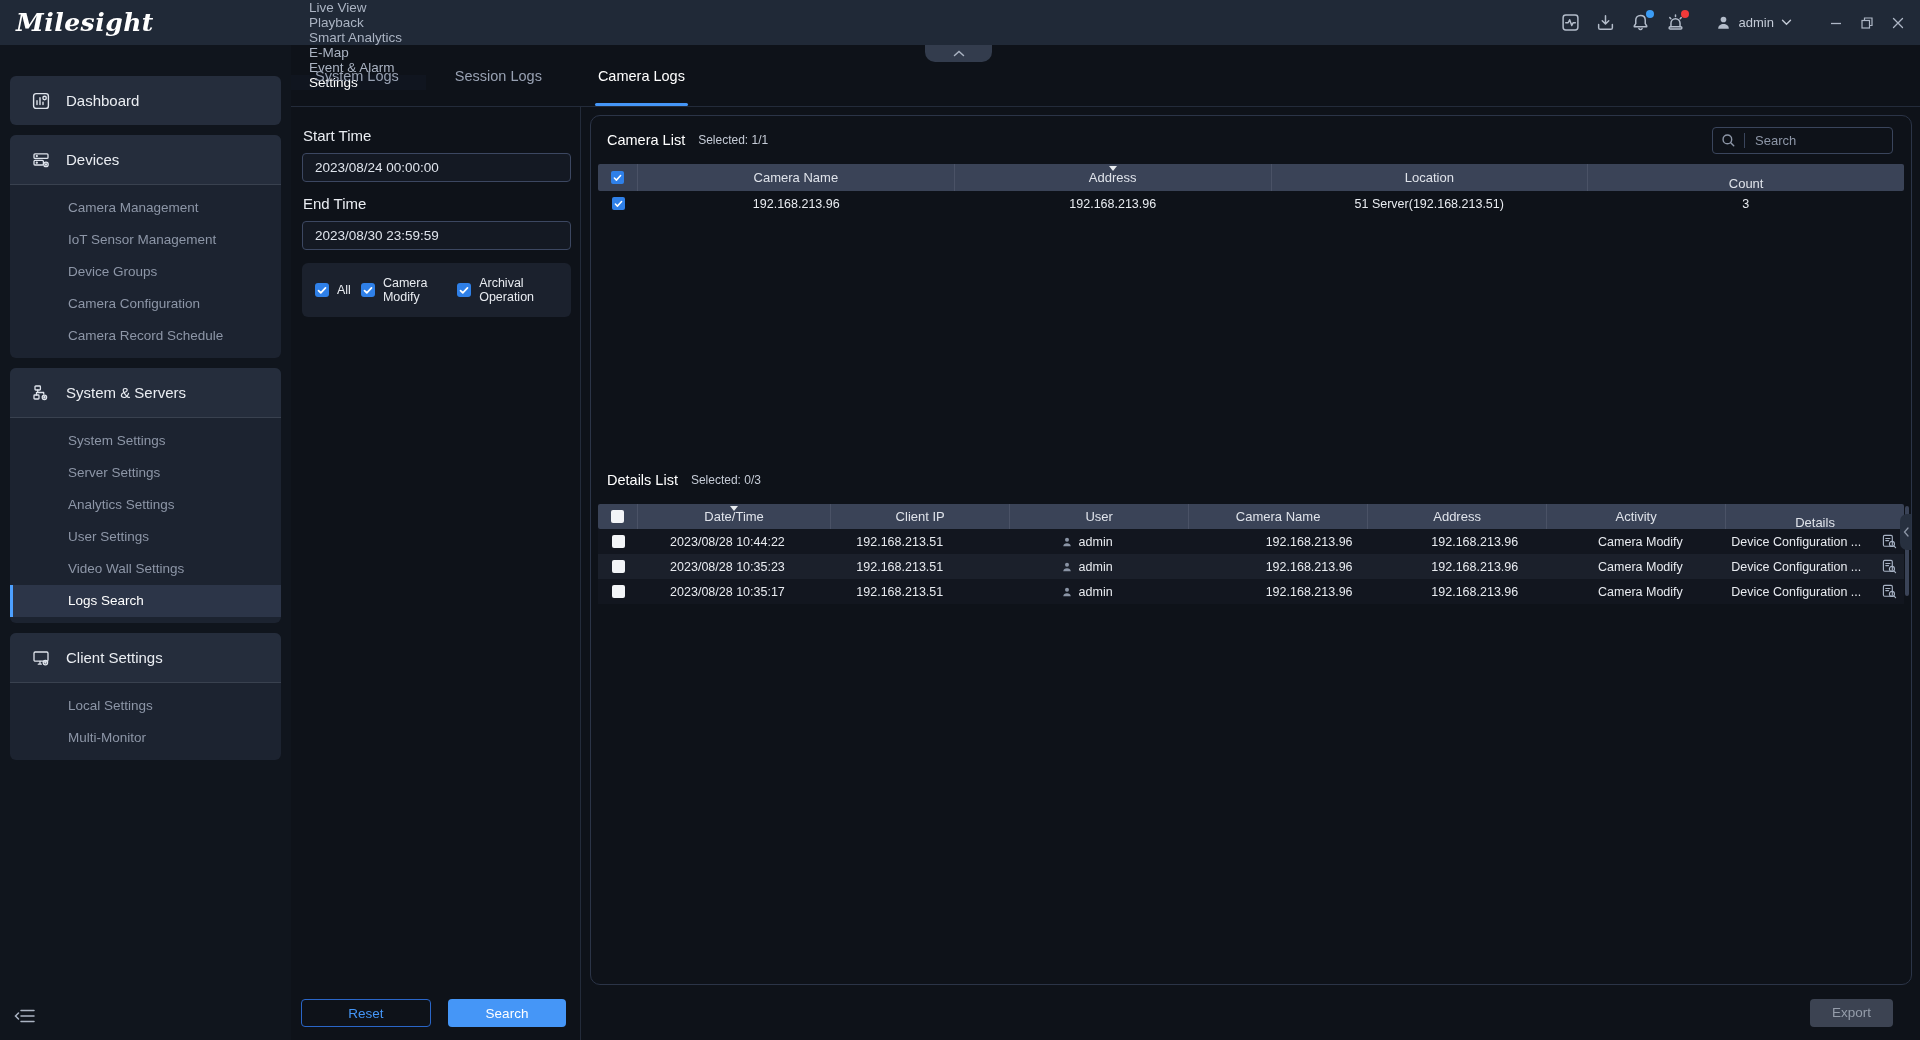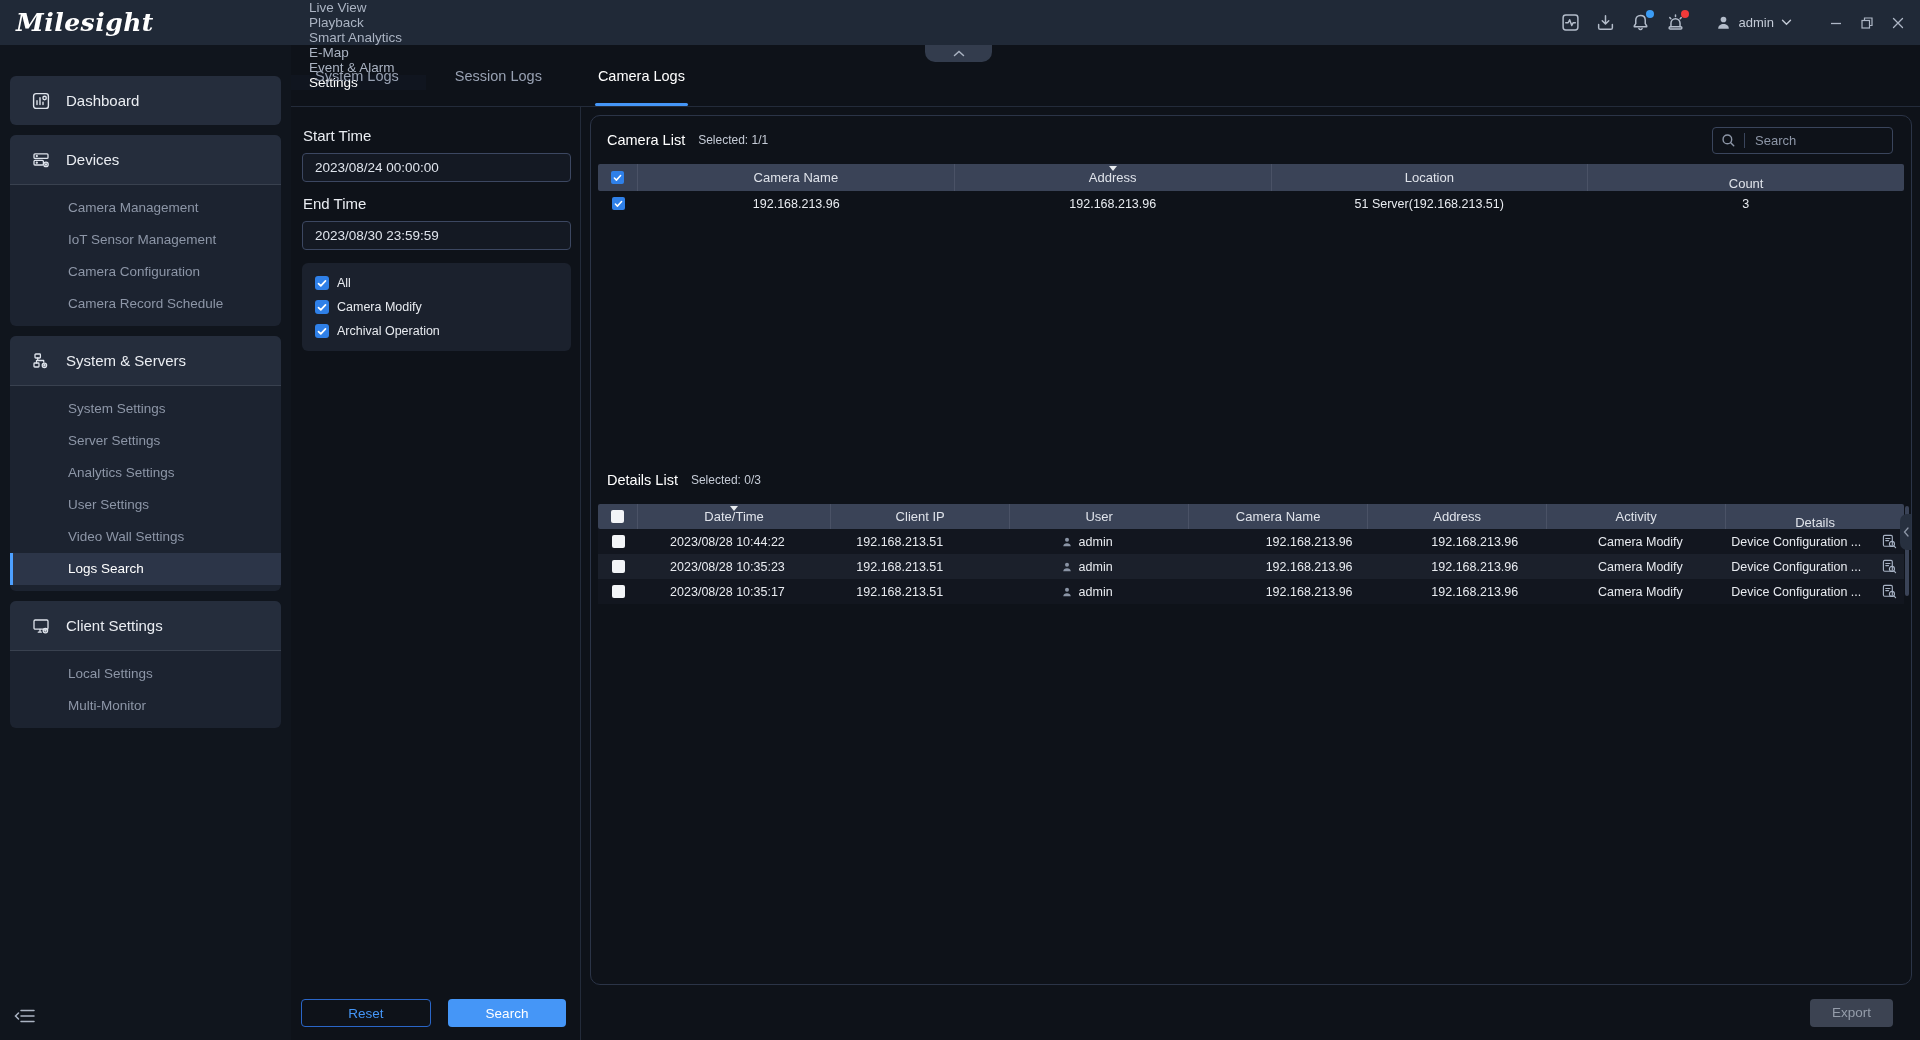--- a/index.html
+++ b/index.html
@@ -43,21 +43,21 @@
   .collapse-pill { position:absolute; left:634px; top:0; width:67px; height:17px; background:#333c4d;
     border-radius:0 0 10px 10px; display:flex; align-items:center; justify-content:center; color:#aab3c2; cursor:pointer; }
 
   .content-body { flex:1; display:flex; min-height:0; }
 
   
   .filter-col { width:290px; flex:none; border-right:1px solid #232b3a; padding:14px 9px 0 11px; position:relative; }
   .f-label { font-size:15px; color:#eaedf2; margin:6px 0 9px 1px; }
   .f-input { height:29px; border:1px solid #3c4761; border-radius:4px; background:#141923; color:#dfe4ec;
     font-size:13.5px; display:flex; align-items:center; padding-left:12px; margin-bottom:13px; cursor:text; }
-  .check-panel { background:#1b212d; border-radius:6px; padding:13px 13px; display:flex; flex-direction:column; gap:10px; margin-top:6px; }
+  .check-panel { background:#1b212d; border-radius:6px; padding:13px 13px; display:flex; gap:10px; margin-top:6px; }
   .check-row { display:flex; align-items:center; gap:8px; font-size:12.5px; color:#e8ebf0; cursor:pointer; }
   .cb { width:14px; height:14px; border-radius:3px; background:#2f80e8; display:flex; align-items:center; justify-content:center; flex:none; }
   .filter-actions { position:absolute; bottom:13px; left:10px; display:flex; gap:17px; }
   .btn-reset { width:130px; height:28px; border:1px solid #2a66c8; border-radius:4px; background:transparent;
     color:#4596f7; font-size:13.5px; font-family:inherit; cursor:pointer; }
   .btn-search { width:118px; height:28px; border:none; border-radius:4px; background:#4596f7; color:#fff;
     font-size:13.5px; font-family:inherit; cursor:pointer; }
 
   
   .main-col { flex:1; display:flex; flex-direction:column; padding:8px 8px 0 9px; min-width:0; }
@@ -205,20 +205,21 @@
               <circle cx="4.8" cy="11.7" r="0.5" fill="currentColor"></circle>
             <circle cx="14" cy="13.4" r="2.2"></circle>
               <circle cx="14" cy="13.4" r="0.6" fill="currentColor"></circle>
           </svg>
         </span>
         <span>Devices</span>
       </div>
       <div class="side-items">
         <div class="side-item">Camera Management</div>
         <div class="side-item">IoT Sensor Management</div>
+        <div class="side-item">Device Groups</div>
         <div class="side-item">Camera Configuration</div>
         <div class="side-item">Camera Record Schedule</div>
       </div>
     </section>
 
     <section class="side-card">
       <div class="side-head">
         <span class="ic">
           <svg width="18" height="18" viewBox="0 0 18 18" fill="none" stroke="currentColor" stroke-width="1.3" stroke-linecap="round">
             <rect x="3" y="2" width="5.4" height="4" rx="0.8"></rect>

